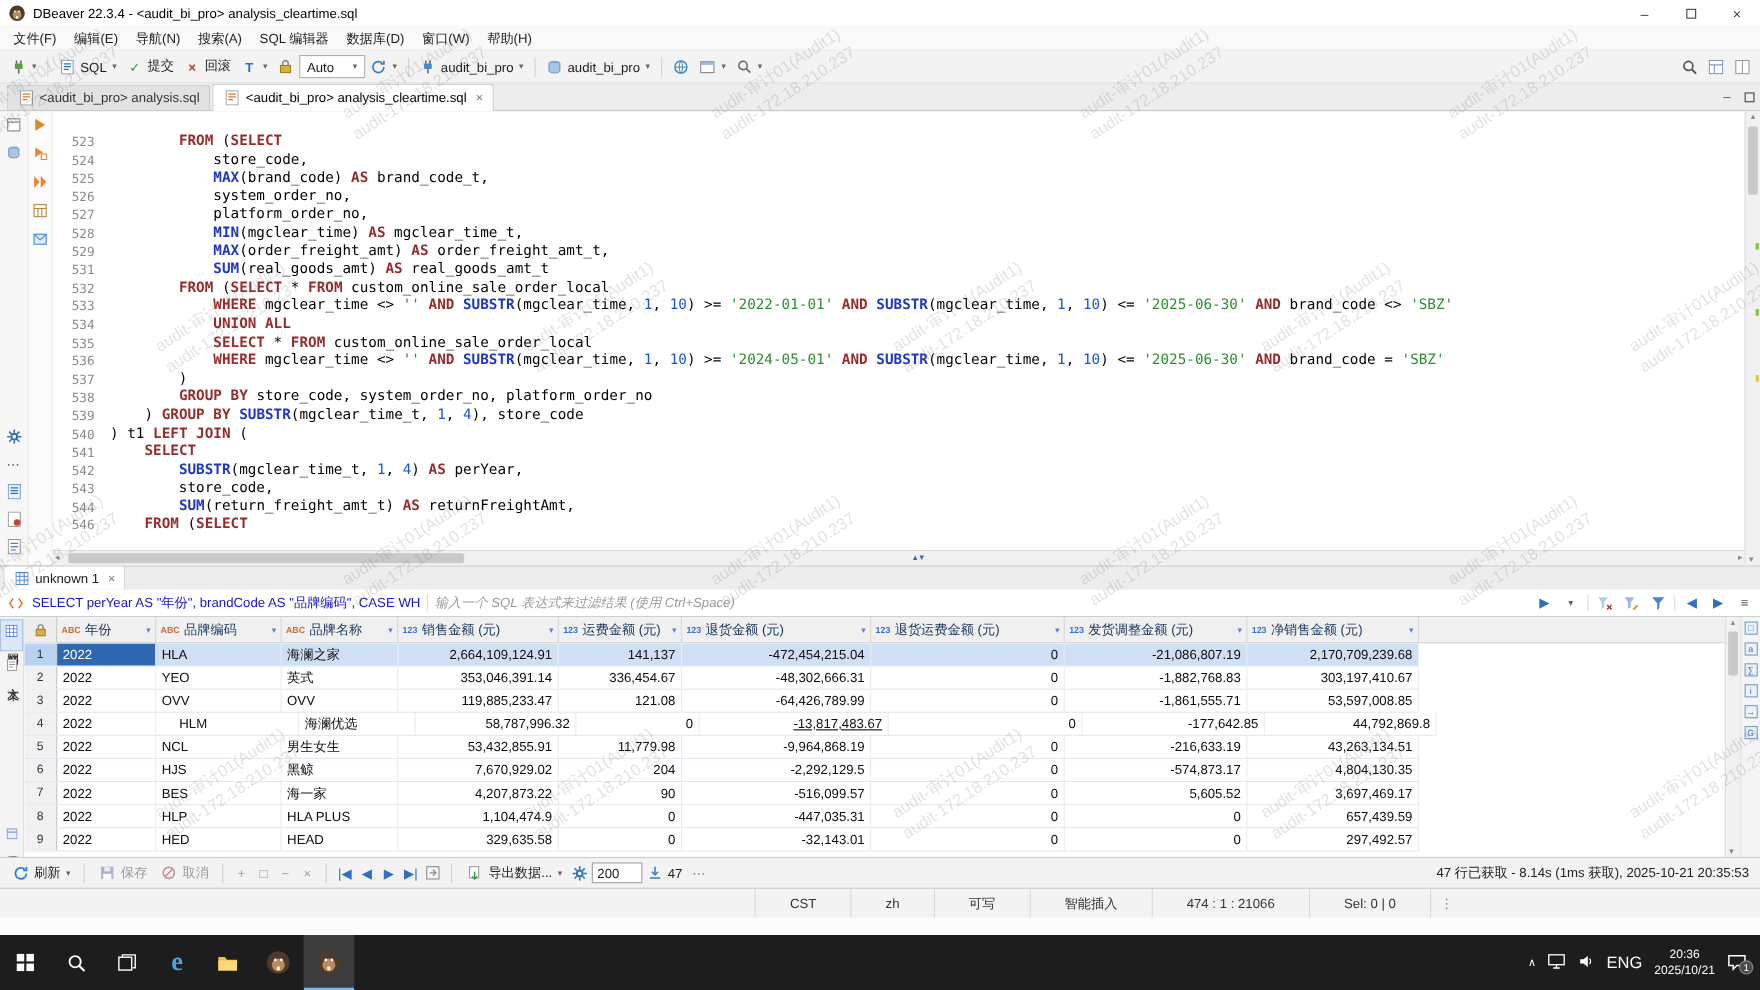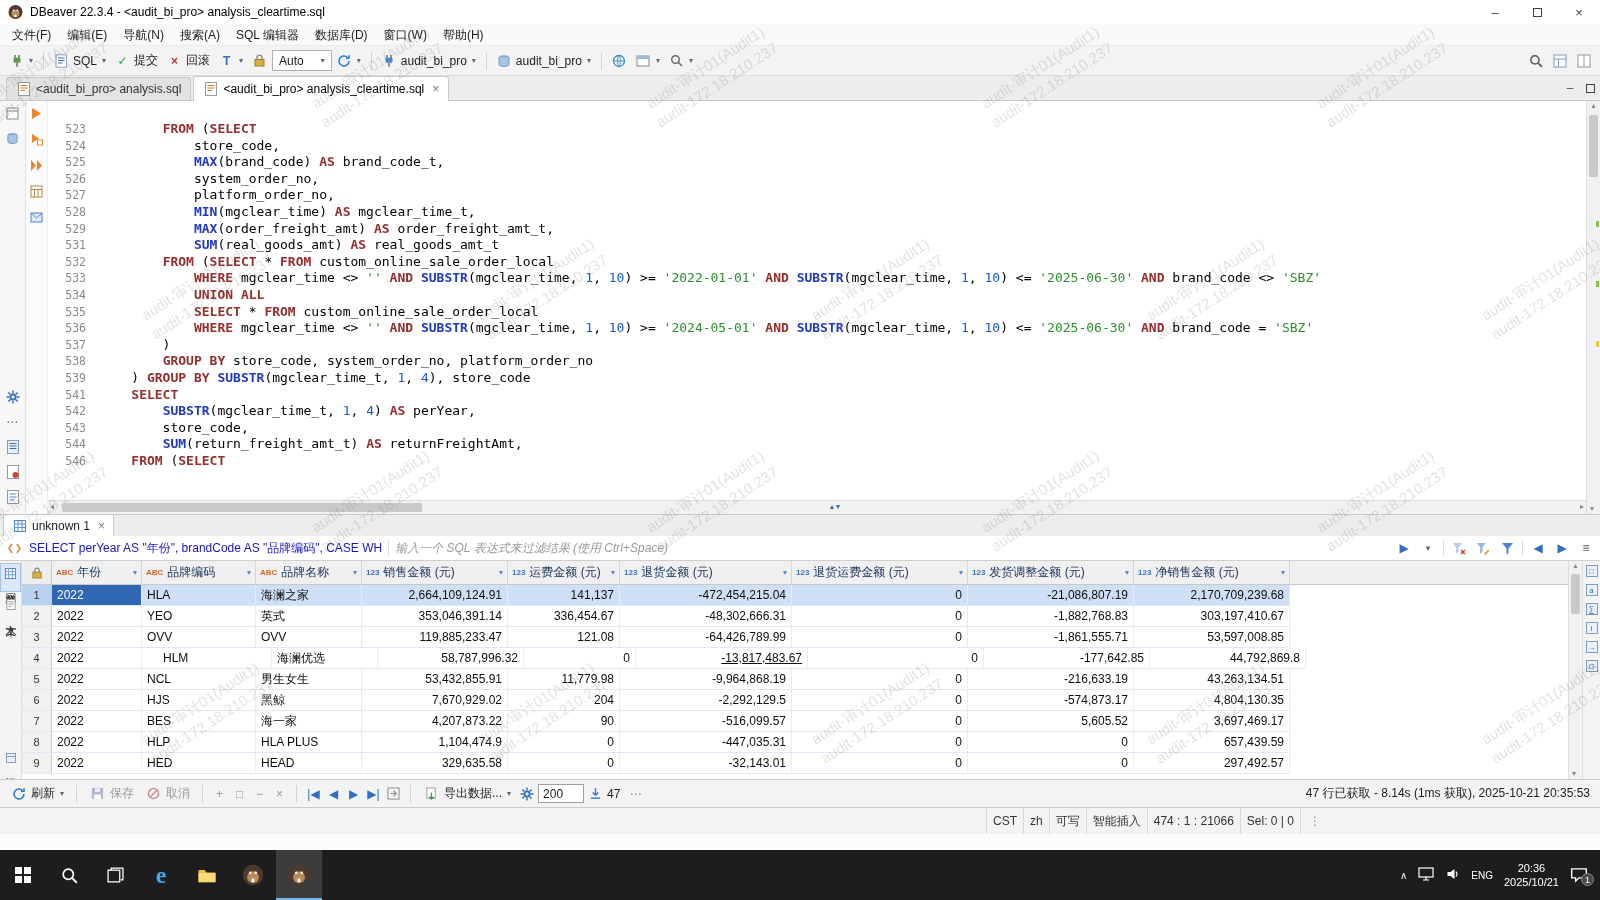--- a/index.html
+++ b/index.html
@@ -86,31 +86,31 @@
 .mini-ico{width:12px;height:12px;border:1px solid #7d9cc6;background:#eaf1fb;font-size:8px;color:#2e6fc2;display:flex;align-items:center;justify-content:center}
 
 .res-toolbar{height:28px;background:#f3f3f3;border-top:1px solid #cdcdcd;display:flex;align-items:center;padding:0 6px;gap:3px;flex:none}
 .rt-ico{width:17px;height:17px;display:flex;align-items:center;justify-content:center;flex:none}
 .gray{color:#9a9a9a}
 .blue{color:#2e6fc2}
 .num-input{width:46px;height:19px;border:1px solid #9f9f9f;background:#fff;padding:0 4px;display:flex;align-items:center}
 .rt-status{margin-left:auto;white-space:nowrap;color:#222;padding-right:4px}
 .statusbar{height:27px;background:#f3f3f3;border-top:1px solid #ccc;display:flex;align-items:center;flex:none}
 .sb-fill{flex:1}
-.sb-seg{height:27px;display:flex;align-items:center;padding:0 6px;border-left:1px solid #d8d8d8;color:#333;white-space:nowrap}
+.sb-seg{height:27px;display:flex;align-items:center;padding:0 31px;border-left:1px solid #d8d8d8;color:#333;white-space:nowrap}
 .sb-tail{width:300px;flex:none;border-left:1px solid #d8d8d8;height:27px;display:flex;align-items:center;padding-left:8px;color:#888}
 .desktop-gap{height:16px;background:#fcfcfc;flex:none}
 
 .taskbar{height:50px;background:var(--taskbar,#1d1d1d);display:flex;align-items:stretch;flex:none;position:relative;z-index:70}
 .tk-btn{width:46px;display:flex;align-items:center;justify-content:center;flex:none}
 .tk-btn.active{background:#3c3c3c;box-shadow:inset 0 -2px 0 #76b9ed}
 .edge-e{font-size:24px;font-weight:bold;color:#46a7e6;font-family:"Liberation Serif",serif}
 .tray{margin-left:auto;display:flex;align-items:center;gap:11px;padding-right:10px;color:#fff}
 .tk-time{text-align:center;font-size:11px;line-height:14px;color:#fff;white-space:nowrap}
-.tk-lang{font-size:10px;color:#fff}
+.tk-lang{font-size:15px;color:#fff}
 .badge{position:absolute;right:-4px;bottom:-3px;background:#4a4a4a;color:#fff;border-radius:7px;font-size:9px;min-width:13px;height:13px;display:flex;align-items:center;justify-content:center;border:1px solid #888}
 .ac-wrap{position:relative;width:20px;height:16px}
 </style>
 </head>
 <body>
 
 <div class="screen">
 
   <div class="watermark-layer" id="wm">
       <div class="wm-item" style="left: -30px; top: 55px;">
@@ -513,20 +513,24 @@
               <span class="ln">537</span>
               <span class="ct"><span class="tok-p">        )</span></span>
             </div>
             <div class="cl">
               <span class="ln">538</span>
               <span class="ct"><span class="tok-p">        </span><span class="tok-k">GROUP BY</span><span class="tok-p"> store_code, system_order_no, platform_order_no</span></span>
             </div>
             <div class="cl">
               <span class="ln">539</span>
               <span class="ct"><span class="tok-p">    ) </span><span class="tok-k">GROUP BY</span><span class="tok-p"> </span><span class="tok-f">SUBSTR</span><span class="tok-p">(mgclear_time_t, </span><span class="tok-n">1</span><span class="tok-p">, </span><span class="tok-n">4</span><span class="tok-p">), store_code</span></span>
+            </div>
+            <div class="cl">
+              <span class="ln">540</span>
+              <span class="ct"><span class="tok-p">) t1 </span><span class="tok-k">LEFT JOIN</span><span class="tok-p"> (</span></span>
             </div>
             <div class="cl">
               <span class="ln">541</span>
               <span class="ct"><span class="tok-p">    </span><span class="tok-k">SELECT</span></span>
             </div>
             <div class="cl">
               <span class="ln">542</span>
               <span class="ct"><span class="tok-p">        </span><span class="tok-f">SUBSTR</span><span class="tok-p">(mgclear_time_t, </span><span class="tok-n">1</span><span class="tok-p">, </span><span class="tok-n">4</span><span class="tok-p">) </span><span class="tok-k">AS</span><span class="tok-p"> perYear,</span></span>
             </div>
             <div class="cl">

